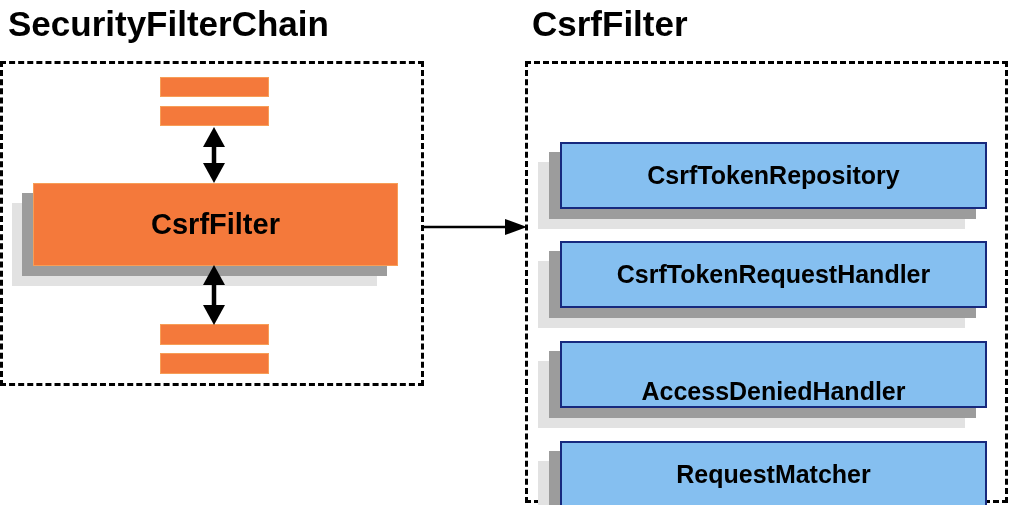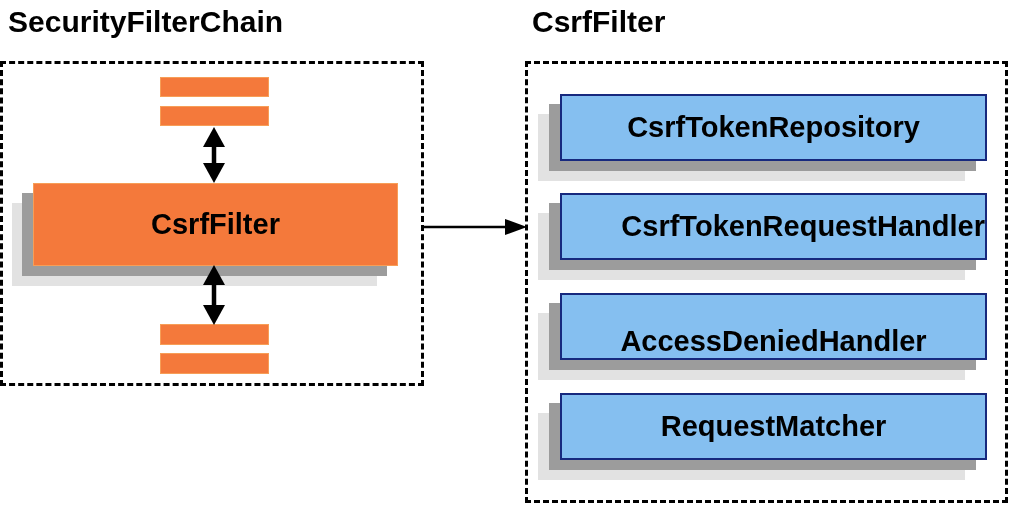--- a/index.html
+++ b/index.html
@@ -6,21 +6,21 @@
   .canvas {
     position: relative;
     width: 1010px;
     height: 505px;
     background: #ffffff;
     font-family: "Liberation Sans", sans-serif;
     overflow: hidden;
   }
   .title {
     position: absolute;
-    font-size: 30px;
+    font-size: 35px;
     font-weight: bold;
     color: var(--text, #000);
     white-space: nowrap;
     line-height: 1.1;
   }
   .dashed-container {
     position: absolute;
     border: 3px dashed var(--dashed-border, #000);
     box-sizing: border-box;
     background: transparent;
@@ -56,28 +56,29 @@
     position: absolute;
     left: 560px;
     width: 427px;
     height: 67px;
     background: var(--component-blue, #85BFF0);
     border: 2px solid var(--component-blue-border, #17297E);
     box-sizing: border-box;
     display: flex;
     align-items: center;
     justify-content: center;
-    font-size: 29px;
+    font-size: 25px;
     font-weight: bold;
     color: var(--text, #000);
     box-shadow: -11px 10px 0 var(--shadow-dark, #9C9C9C),
                 -22px 20px 0 var(--shadow-light, #E2E2E2);
+    margin-top: 48px;
   }
   .blue-box-1 { top: 94px; }
-  .blue-box-2 { top: 193px; justify-content: flex-end; }
+  .blue-box-2 { top: 193px; }
   .blue-box-3 { top: 293px; align-items: flex-end; }
   .blue-box-4 { top: 393px; }
   .arrow-layer {
     position: absolute;
     left: 0; top: 0;
     width: 1010px;
     height: 505px;
     pointer-events: none;
   }
   .arrow-layer line { stroke: var(--arrow, #000); }

